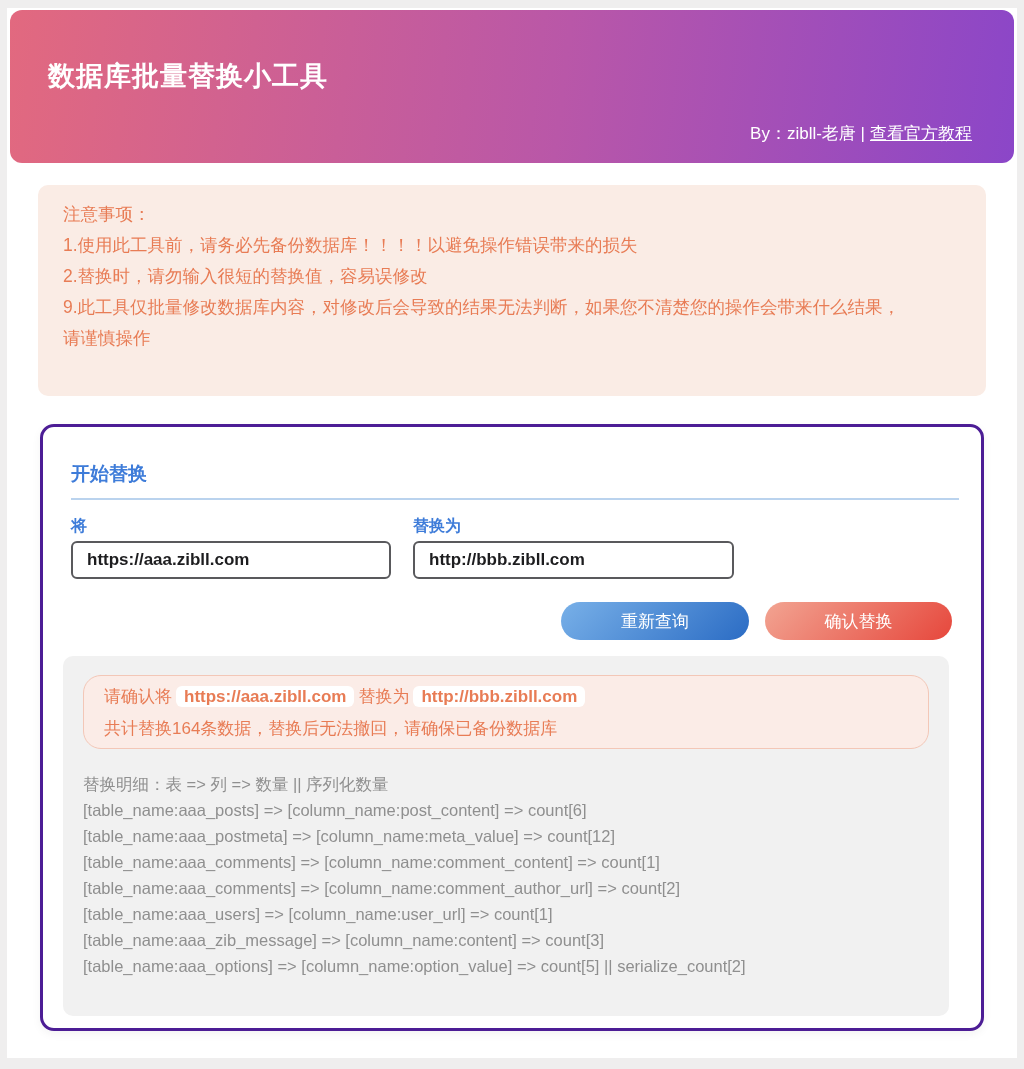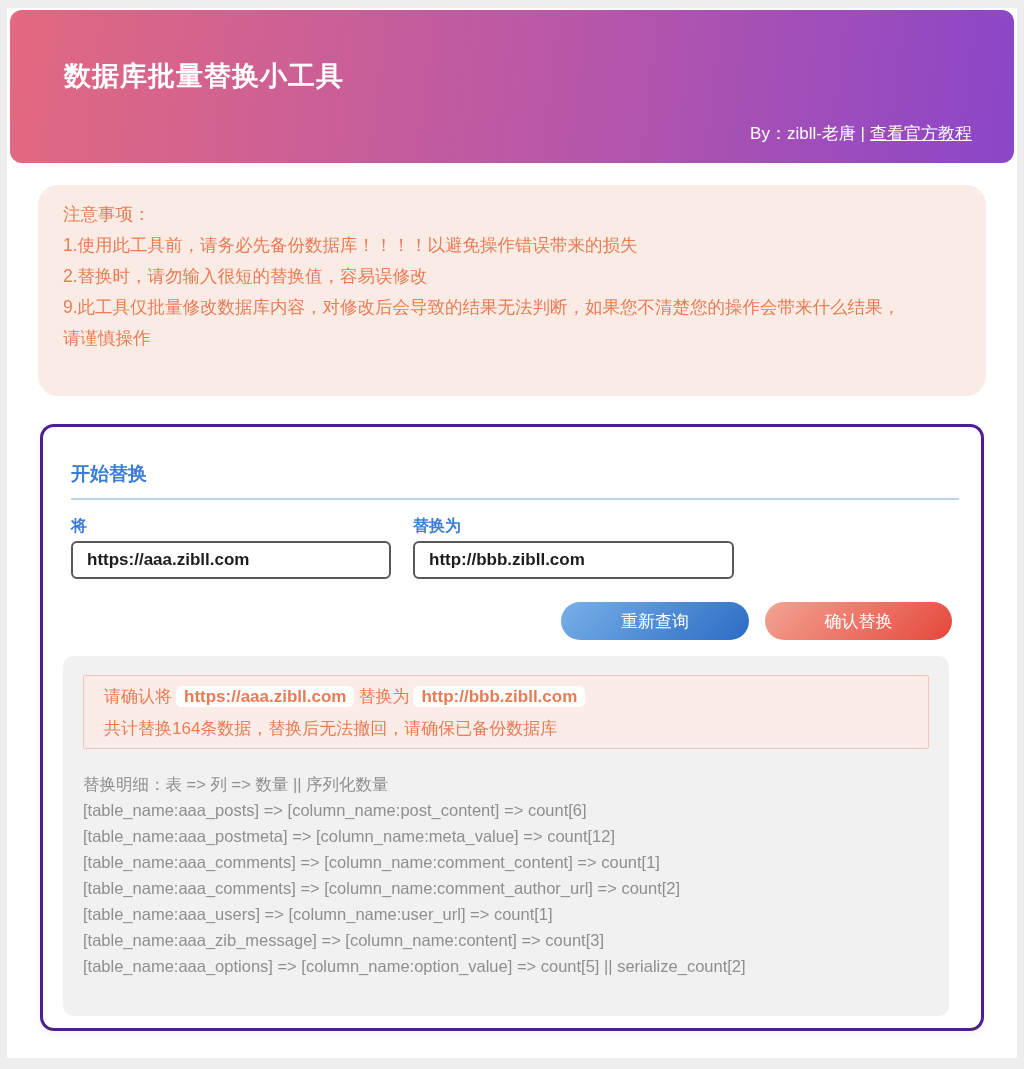--- a/index.html
+++ b/index.html
@@ -15,31 +15,31 @@
     background:#ffffff;
   }
   
   .header{
     position:absolute; left:10px; top:10px; width:1004px; height:153px;
     border-radius:12px;
     background:linear-gradient(97deg,#e2697f 0%,#b957a8 55%,#8b46c8 100%);
   }
   .header-title{
     position:absolute; left:38px; top:48px;
-    font-size:27px; font-weight:bold; color:#ffffff; letter-spacing:1px;margin-left:16px;
+    font-size:27px; font-weight:bold; color:#ffffff; letter-spacing:1px;
   }
   .byline{
     position:absolute; right:42px; top:112px;
     font-size:17px; color:#ffffff;
   }
   .byline a{ color:#ffffff; text-decoration:underline; margin-left:5px; cursor:pointer;text-align:center; }
   
   .notice{
     position:absolute; left:38px; top:185px; width:948px; height:211px;
-    background:#faece5; border-radius:20px;
+    background:#faece5; border-radius:10px;
     color:#e87c55; font-size:17.5px; line-height:31px;
     padding:14px 25px;
   }
   .notice-link{
     color:#e87c55; font-weight:bold; text-decoration:underline; cursor:pointer;
   }
   
   .card{
     position:absolute; left:40px; top:424px; width:944px; height:607px;
     background:#ffffff; border:3px solid #4c1d95; border-radius:14px;
@@ -80,21 +80,21 @@
     left:722px; width:187px;
     background:linear-gradient(135deg,#f2a492 0%,#e6473c 100%);
   }
   
   .result-panel{
     position:absolute; left:20px; top:229px; width:886px; height:360px;
     background:#f1f1f1; border-radius:10px; padding:19px 20px;
   }
   .confirm-box{
     width:846px; height:74px;
-    background:#fbece7; border:1px solid #f3c7b7; border-radius:2px;
+    background:#fbece7; border:1px solid #f3c7b7; border-radius:18px;
     padding:5px 20px;
     color:#e87c55; font-size:17px; line-height:32px;
   }
   .chip{
     background:#ffffff; border-radius:6px; padding:1px 8px;
     font-weight:bold; margin:0 4px;
   }
   .details{
     margin-top:22px; color:#8f8f8f; font-size:16.5px; line-height:26px;
   }

